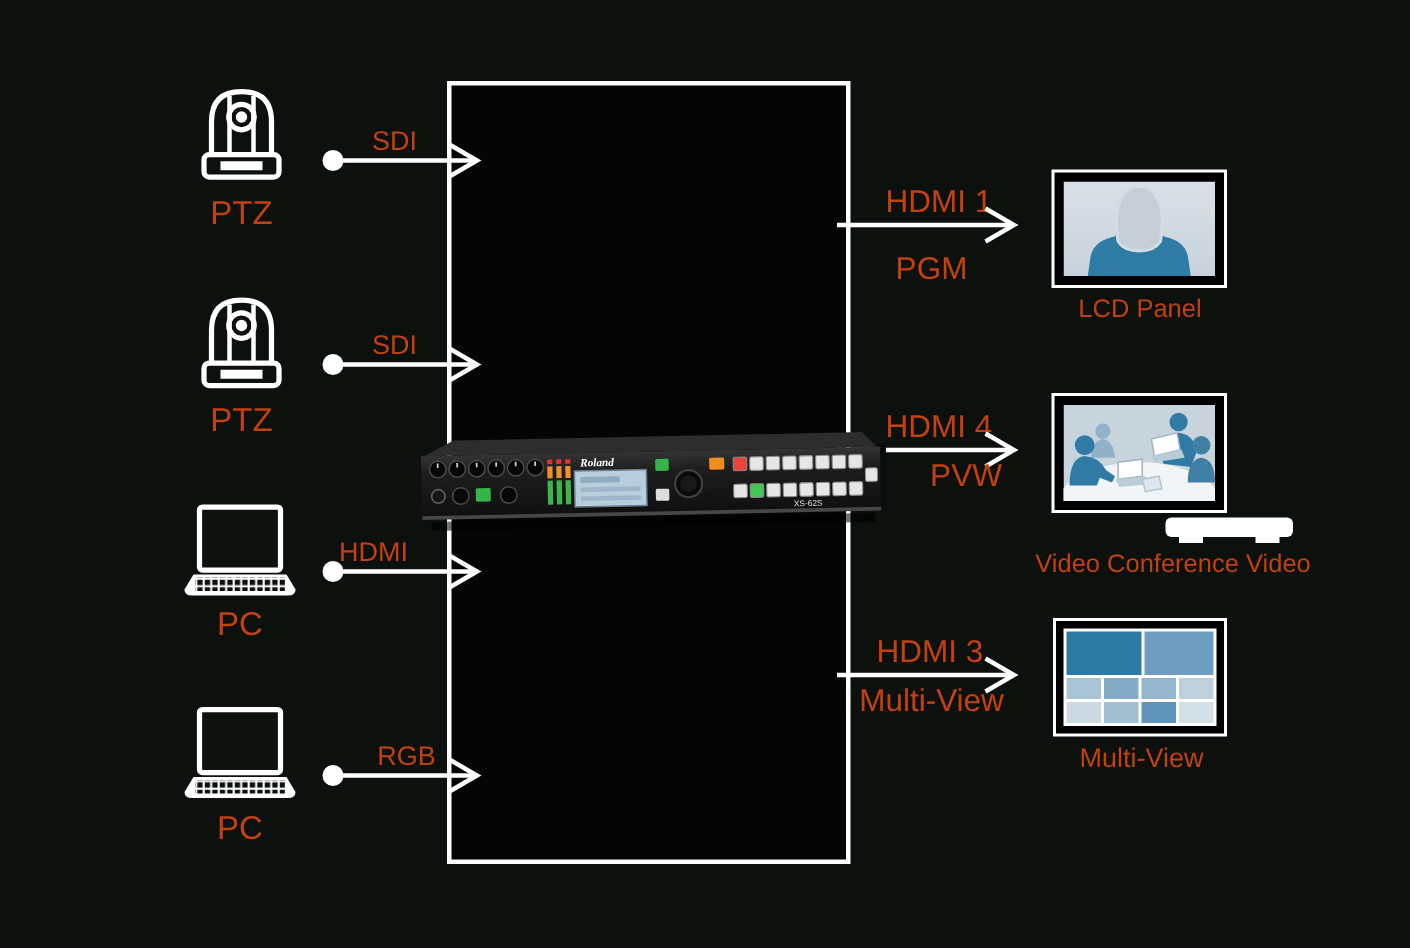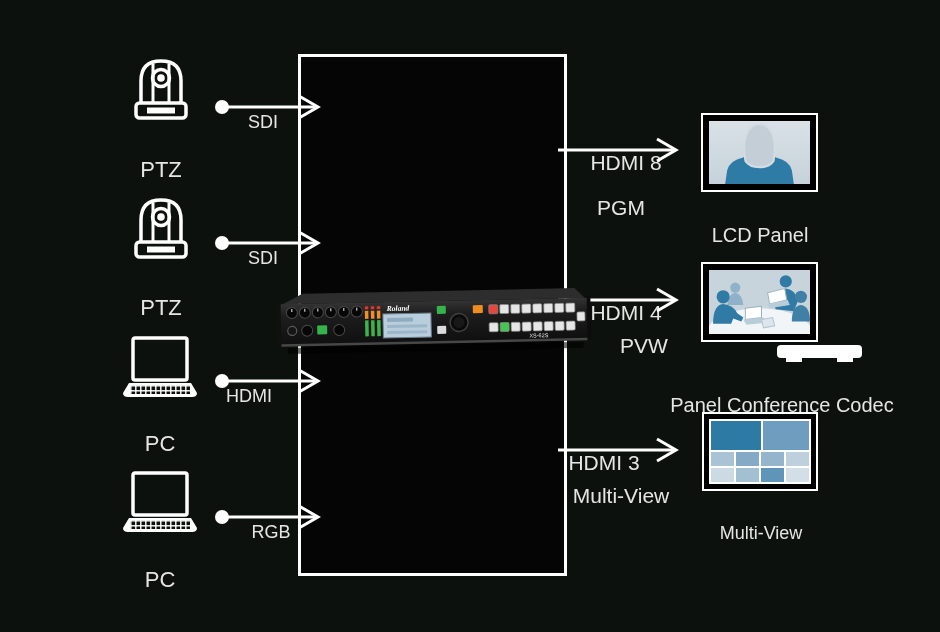--- a/index.html
+++ b/index.html
@@ -1,24 +1,24 @@
 <!DOCTYPE html>
 <html><head>
 <meta charset="utf-8">
 <style>
   html,body{margin:0;padding:0;background:#000;}
   .stage{position:relative;width:940px;height:632px;background:#0d110d;overflow:hidden;
          font-family:"Liberation Sans",sans-serif;}
   .abs{position:absolute;}
-  .label{position:absolute;color:#e5e5e5;text-align:center;transform:translateX(-50%);
-         white-space:nowrap;line-height:1.15;margin-top:28px;}
+  .label{position:absolute;color:#c2410c;text-align:center;transform:translateX(-50%);
+         white-space:nowrap;line-height:1.15;}
   .sig{font-size:18px;}
   .dev{font-size:22px;}
   .port{font-size:21px;}
-  .cap{font-size:20px;}
+  .cap{font-size:17px;}
   .io-box{position:absolute;left:298px;top:54px;width:269px;height:522px;
           background:#050505;border:3px solid #ffffff;box-sizing:border-box;}
   .monitor{position:absolute;background:#000;border:2px solid #ffffff;box-sizing:border-box;
            padding:6px;}
   .screen{width:100%;height:100%;display:block;}
   .mv-screen{width:100%;height:100%;background:#ffffff;box-sizing:border-box;padding:2px;
              display:flex;flex-direction:column;gap:2px;}
   .mv-row{display:flex;gap:2px;flex:1;}
   .mv-row-top{flex:2.1;}
   .mv-tile{flex:1;}
@@ -104,21 +104,21 @@
       <use href="#sym-laptop"></use>
     </svg>
   <div class="label dev" style="left:160px;top:539px">PC</div>
   <div class="label sig" style="left:271px;top:494px">RGB</div>
   <svg class="abs" style="left:214px;top:500px" width="112" height="34">
     <circle cx="8" cy="17" r="7" fill="#fff"></circle>
     <line x1="8" y1="17" x2="103" y2="17" stroke="#fff" stroke-width="3"></line>
     <polyline points="85,6 104,17 85,28" fill="none" stroke="#fff" stroke-width="3"></polyline>
   </svg>
 
-  <div class="label port" style="left:626px;top:123px">HDMI 8</div>
+  <div class="label port" style="left:626px;top:123px">HDMI 1</div>
   <svg class="abs" style="left:558px;top:133px" width="126" height="34">
     <line x1="0" y1="17" x2="117" y2="17" stroke="#fff" stroke-width="3"></line>
     <polyline points="99,6 118,17 99,28" fill="none" stroke="#fff" stroke-width="3"></polyline>
   </svg>
   <div class="label port" style="left:621px;top:168px">PGM</div>
 
   <div class="monitor" style="left:701px;top:113px;width:117px;height:79px">
     <svg class="screen" viewBox="0 0 100 60" preserveAspectRatio="none">
       <rect width="100" height="60" fill="url(#lcdscr)"></rect>
       <path d="M16,60 L18,47 Q20,38 33,35 L44,31 L56,31 L67,35 Q80,38 82,47 L84,60 Z" fill="#2e7ba6"></path>
@@ -159,23 +159,23 @@
       <g fill="#407fa6">
         <circle cx="91" cy="26" r="6"></circle>
         <path d="M82,50 Q82,35 91,34 Q100,35 100,50 Z"></path>
       </g>
       <polygon points="52,48 63,46 65,54 54,56" fill="#dde6ec" stroke="#b3c3cf" stroke-width="1"></polygon>
     </svg>
   </div>
   <div class="codec-bar"></div>
   <div class="codec-foot" style="left:786px"></div>
   <div class="codec-foot" style="left:837px"></div>
-  <div class="label cap" style="left:782px;top:366px">Panel Conference Codec</div>
-
-  <div class="label port" style="left:604px;top:423px">HDMI 3</div>
+  <div class="label cap" style="left:782px;top:366px">Video Conference Video</div>
+
+  <div class="label port" style="left:620px;top:423px">HDMI 3</div>
   <svg class="abs" style="left:558px;top:433px" width="126" height="34">
     <line x1="0" y1="17" x2="117" y2="17" stroke="#fff" stroke-width="3"></line>
     <polyline points="99,6 118,17 99,28" fill="none" stroke="#fff" stroke-width="3"></polyline>
   </svg>
   <div class="label port" style="left:621px;top:456px">Multi-View</div>
 
   <div class="monitor" style="left:702px;top:412px;width:116px;height:79px;padding:5px">
     <div class="mv-screen">
       <div class="mv-row mv-row-top">
           <div class="mv-tile" style="background: rgb(45, 123, 164);"></div>

